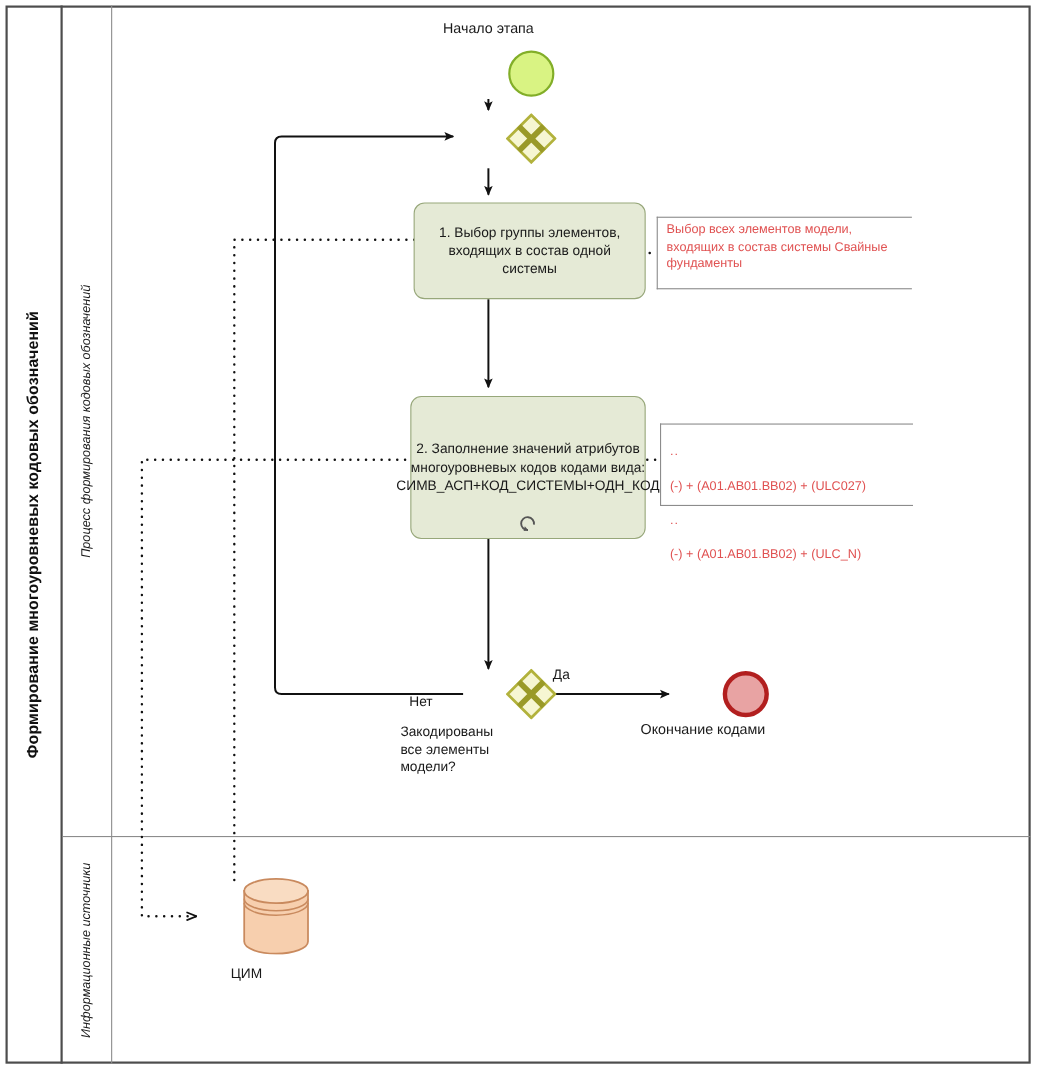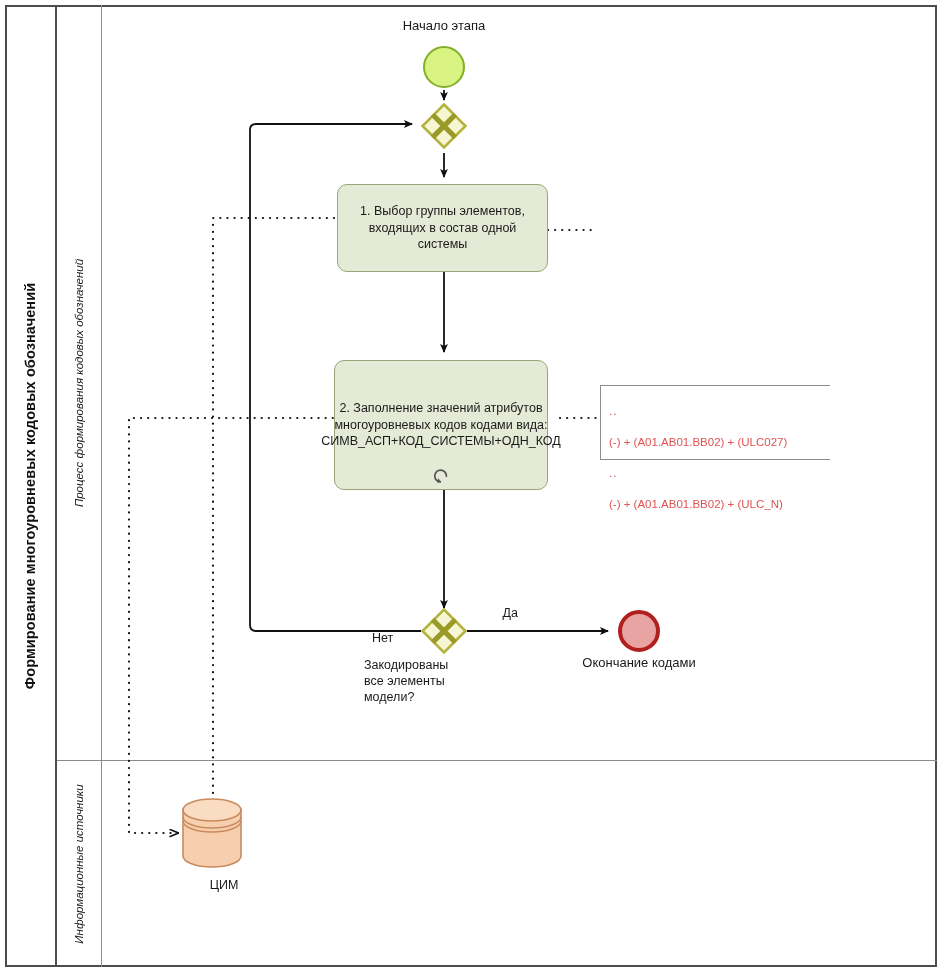--- a/index.html
+++ b/index.html
@@ -63,21 +63,21 @@
     font-size: 11.5px;
     font-style: italic;
     color: #1a1a1a;
   }
   .lane-sep {
     position: absolute;
     height: 0;
     border-top: 1px solid #8c8c8c;
   }
   
-  .node { position: absolute; box-sizing: border-box; }
+  .node { position: absolute; box-sizing: border-box; margin-left: 39px; }
 
   
   .start-event {
     width: 42px; height: 42px;
     border-radius: 50%;
     background: #d9f383;
     border: 2px solid #82ae28;
   }
   .end-event {
     width: 42px; height: 42px;
@@ -249,20 +249,25 @@
   <div class="node datastore" style="left:181px; top:798px;">
     <svg width="62" height="70" viewBox="0 0 62 70" xmlns="http://www.w3.org/2000/svg">
       <path d="M2,12 L2,58 A29,11 0 0 0 60,58 L60,12 Z" fill="#f7cfae" stroke="#c98a5e" stroke-width="1.6"></path>
       <ellipse cx="31" cy="12" rx="29" ry="11" fill="#f9dcc2" stroke="#c98a5e" stroke-width="1.6"></ellipse>
       <path d="M2,19 A29,11 0 0 0 60,19" fill="none" stroke="#c98a5e" stroke-width="1.4"></path>
       <path d="M2,23 A29,11 0 0 0 60,23" fill="none" stroke="#c98a5e" stroke-width="1.4"></path>
     </svg>
   </div>
   <div class="ds-label" style="left:164px; top:878px; width:120px;">ЦИМ</div>
 
+  <div style="position:absolute; left:597px; top:197px; width:232px; height:66px;
+              border-left:1.3px solid #8c8c8c; border-top:1.3px solid #8c8c8c; border-bottom:1.3px solid #8c8c8c;
+              box-sizing:border-box; border-right:none;">
+    <div class="annotation" style="position:static; padding:4px 4px 0 8px;">Выбор всех элементов модели, входящих в состав системы Свайные фундаменты</div>
+  </div>
 
   <div style="position:absolute; left:600px; top:385px; width:230px; height:75px;
               border-left:1.3px solid #8c8c8c; border-top:1.3px solid #8c8c8c; border-bottom:1.3px solid #8c8c8c;
               box-sizing:border-box; border-right:none;">
     <div class="annotation" style="position:static; padding:2px 4px 0 8px;">
       <span class="dots">..</span><br>
       <span>(-) + (A01.AB01.BB02) + (ULC027)</span><br>
       <span class="dots">..</span><br>
       <span>(-) + (A01.AB01.BB02) + (ULC_N)</span>
     </div>

